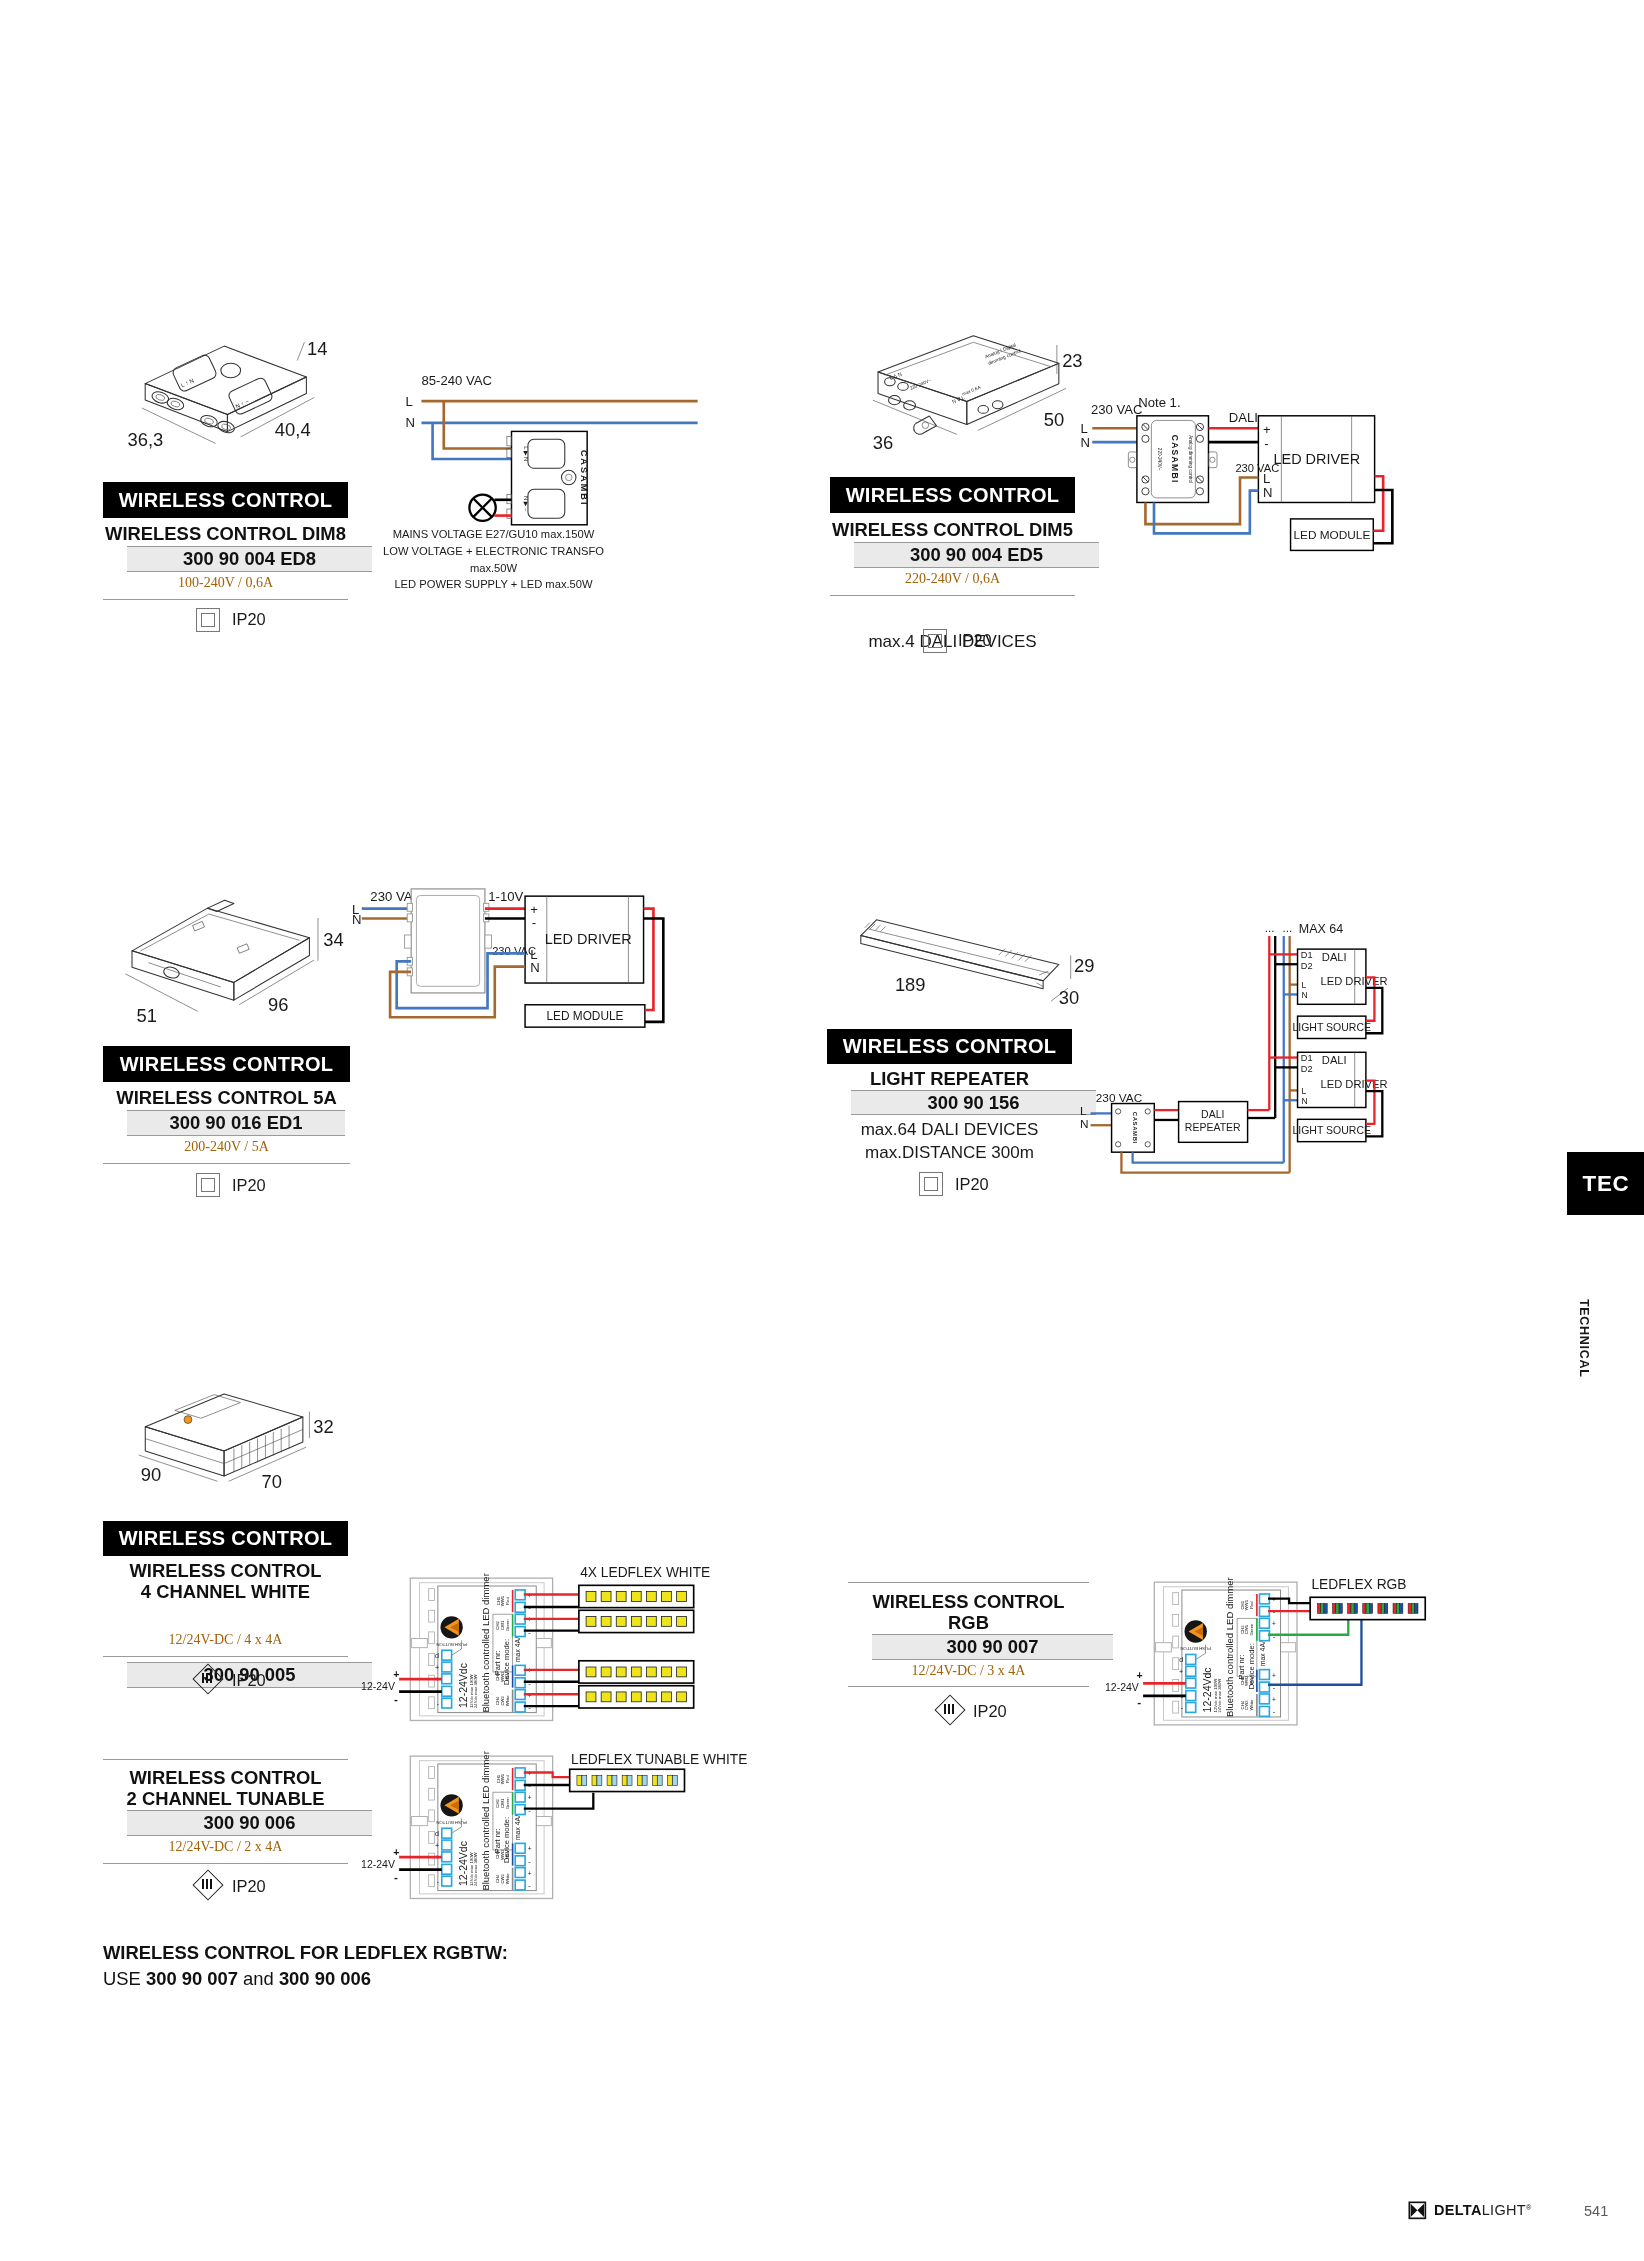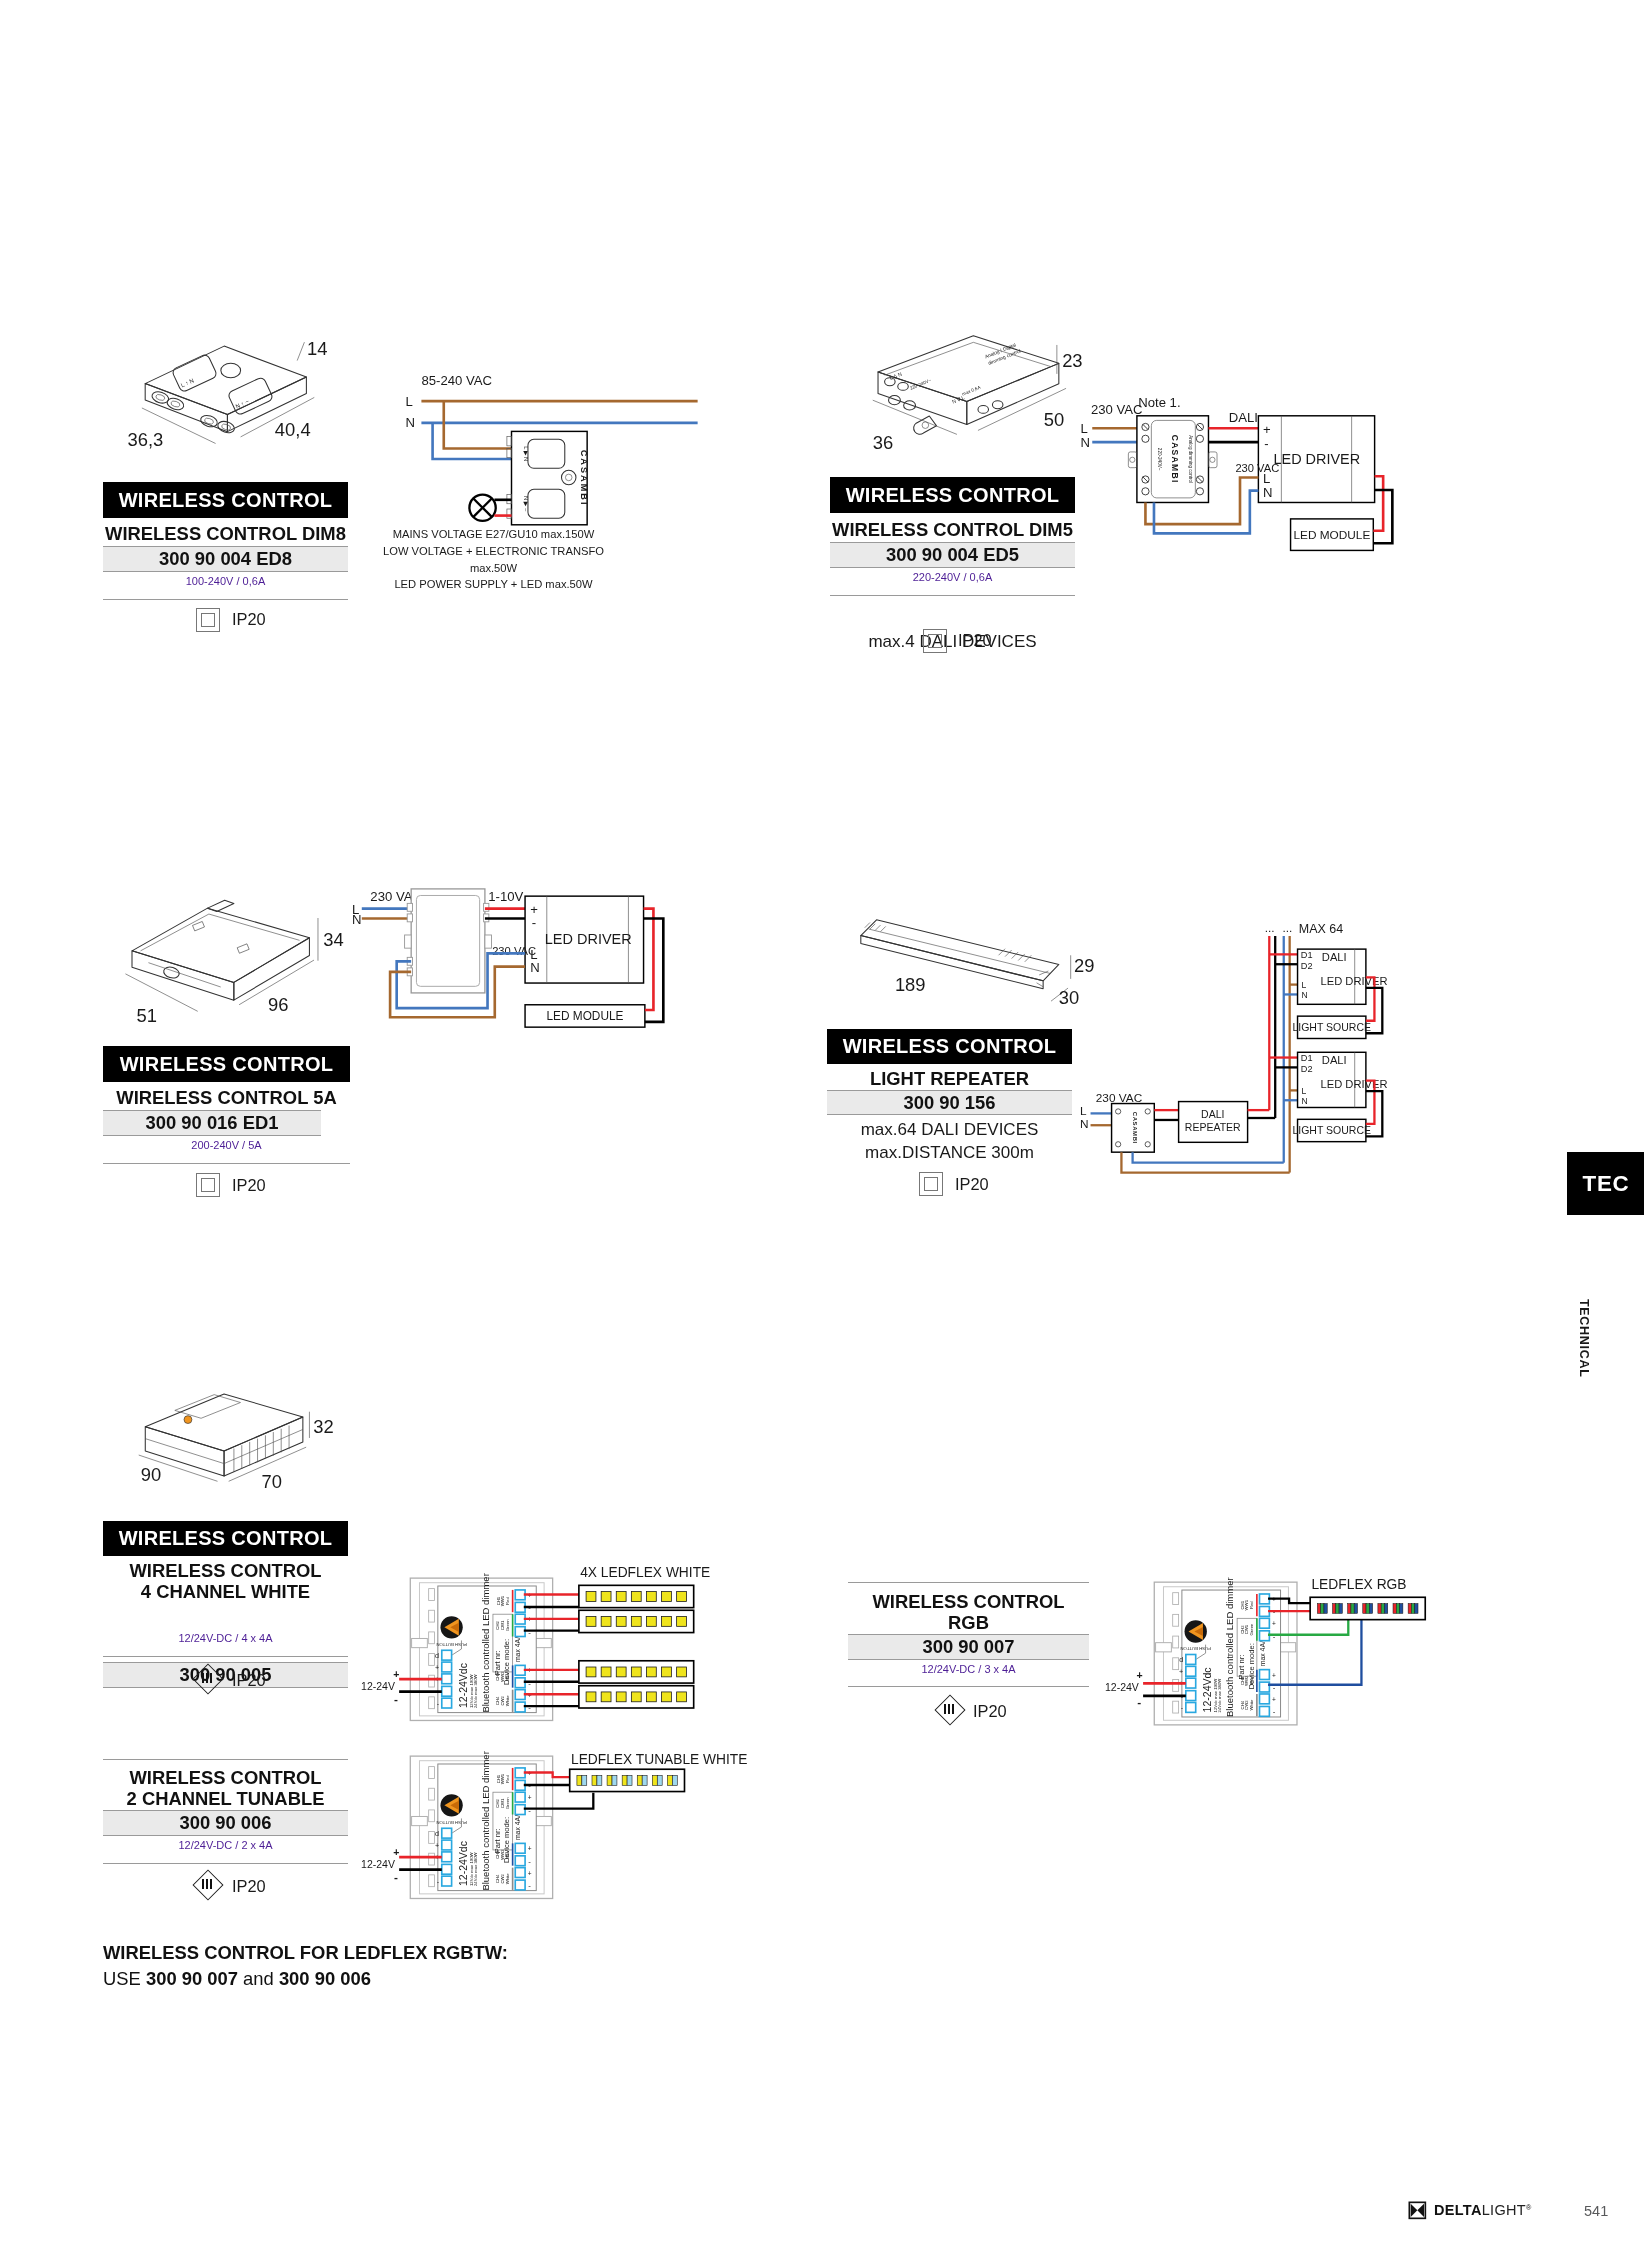--- a/index.html
+++ b/index.html
@@ -3,22 +3,22 @@
 <meta charset="utf-8">
 <style>
   html,body{margin:0;padding:0;}
   body{width:1644px;height:2261px;position:relative;background:#fff;color:#111;
        font-family:"Liberation Sans",sans-serif;overflow:hidden;}
   .abs{position:absolute;}
   .hdr{background:#000;color:#fff;display:flex;align-items:center;justify-content:center;
        font-weight:bold;font-size:20px;letter-spacing:0.3px;}
   .pname{font-weight:bold;font-size:18.4px;text-align:center;line-height:1.12;}
   .codebar{background:#eaeaea;border-top:1.3px solid #9a9a9a;border-bottom:1.3px solid #9a9a9a;
-       display:flex;align-items:center;justify-content:center;font-weight:bold;font-size:18.4px;}
-  .spec{font-size:11px;text-align:center;color:#4c1d95;}
+       display:flex;align-items:center;justify-content:center;font-weight:bold;font-size:18.4px;margin-left:24px;}
+  .spec{font-size:14px;text-align:center;color:#a16207;font-family:Liberation Serif, serif;}
   .xtra{font-size:17px;text-align:center;color:#1a1a1a;line-height:1.35;}
   .rule{background:#9a9a9a;height:1.3px;}
   .iplabel{font-size:16.4px;color:#1a1a1a;}
   .ipsq{width:22.4px;height:22.4px;border:1.3px solid #777;display:flex;align-items:center;justify-content:center;}
   .ipsq .in{width:12px;height:12px;border:1.3px solid #777;}
   .dia{width:30px;height:30px;position:relative;}
   .dia .rot{position:absolute;left:4.6px;top:4.6px;width:20px;height:20px;border:1.3px solid #222;transform:rotate(45deg);}
   .dia .bars{position:absolute;left:0;top:0;width:30px;height:30px;display:flex;align-items:center;justify-content:center;gap:2px;}
   .dia .bars i{display:block;width:2px;height:10px;background:#111;}
   .vert{writing-mode:vertical-rl;font-weight:bold;font-size:12.5px;letter-spacing:0.7px;color:#1a1a1a;}

